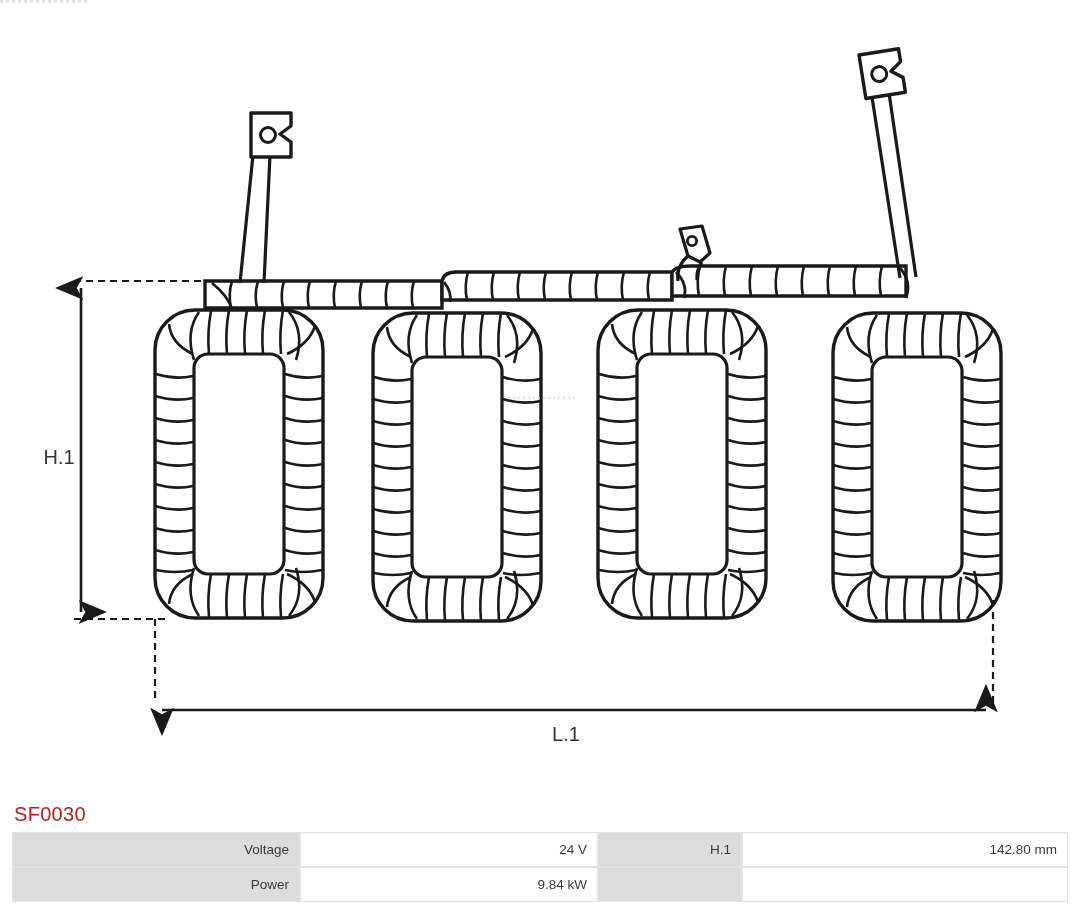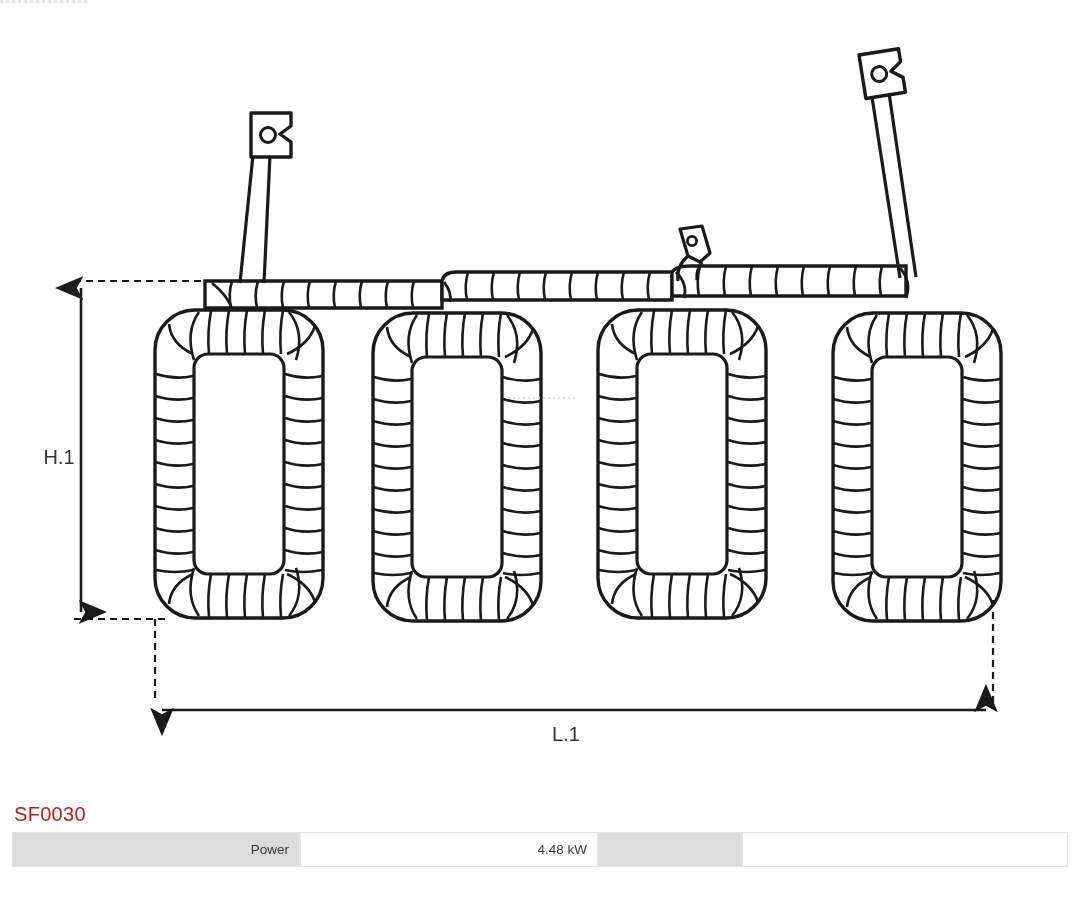--- a/index.html
+++ b/index.html
@@ -297,20 +297,26 @@
 
   </svg>
 </div>
 
 <div id="part-number" style="color: #b91c1c;">SF0030</div>
 
 <div id="spec-table-wrap">
   <table class="spec">
     <tbody>
       <tr>
+        <td class="lbl c-lbl-a">Voltage</td>
+        <td class="val c-val-a">24 V</td>
+        <td class="lbl c-lbl-b">H.1</td>
+        <td class="val c-val-b">142.80 mm</td>
+      </tr>
+      <tr>
         <td class="lbl c-lbl-a">Power</td>
-        <td class="val c-val-a">4.48 kW</td>
+        <td class="val c-val-a">9.84 kW</td>
         <td class="empty-lbl c-lbl-b"></td>
         <td class="empty-val c-val-b"></td>
       </tr>
     </tbody>
   </table>
 </div>
 
 </body></html>

